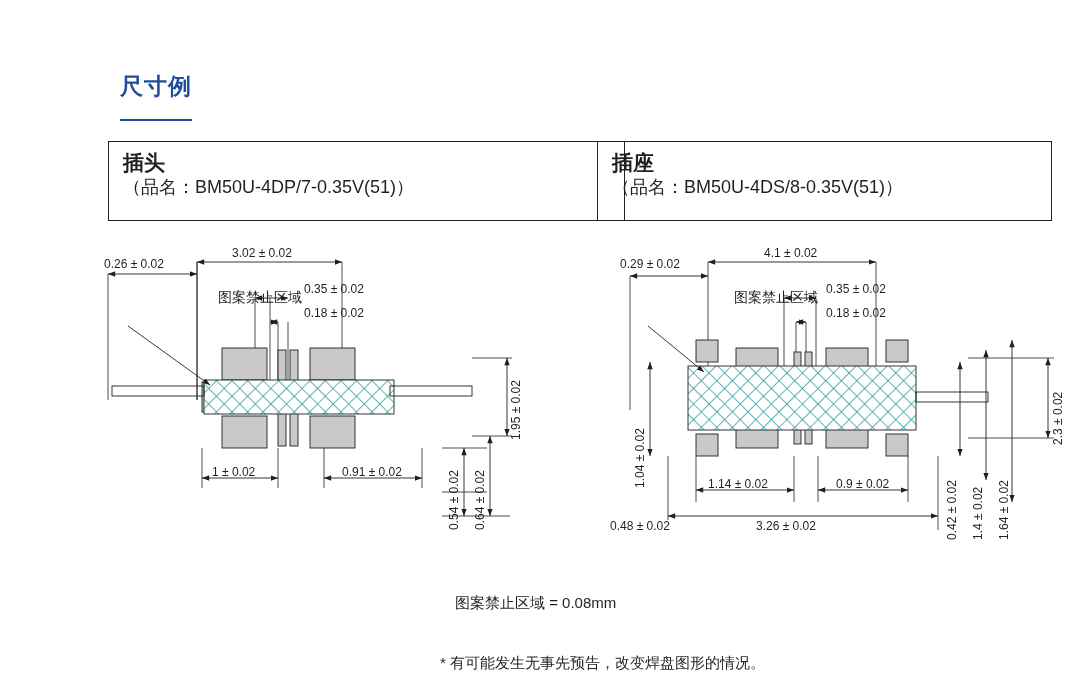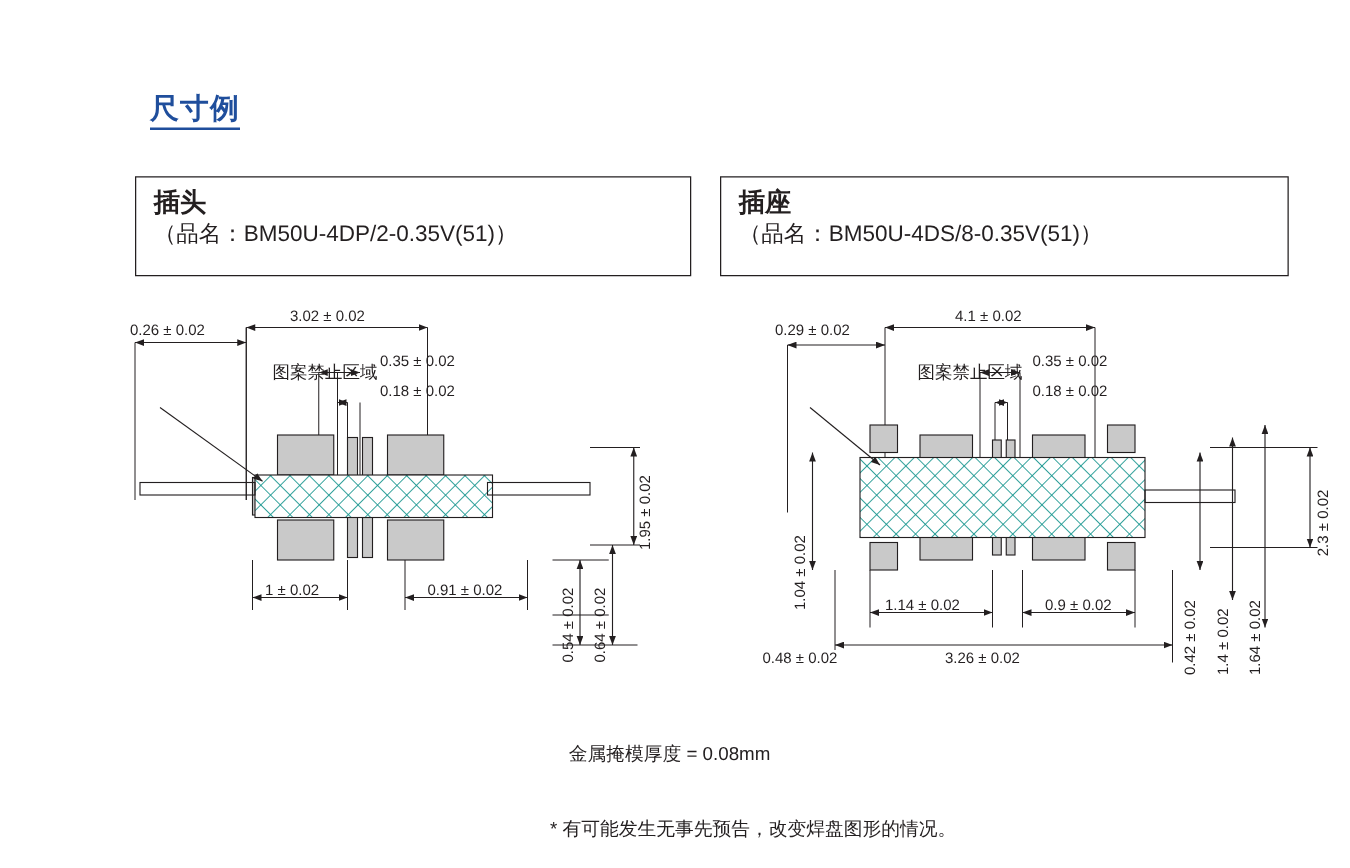--- a/index.html
+++ b/index.html
@@ -17,33 +17,33 @@
   }
   .page-title {
     position: absolute;
     left: 120px;
     top: 74px;
     font-size: 23px;
     font-weight: bold;
     color: #1f4e9c;
     letter-spacing: 1px;
     border-bottom: 2px solid #1f4e9c;
-    padding-bottom: 3px;
+    padding-bottom: 20px;
     line-height: 1.1;
   }
 
   
   .hdr-box {
     position: absolute;
     border: 1.6px solid #231f20;
     box-sizing: border-box;
     padding: 9px 14px 11px 14px;
   }
-  #hdr-plug  { left: 108px; top: 141px; width: 445px; height: 80px; }
-  #hdr-recep { left: 576px; top: 141px; width: 455px; height: 80px; }
+  #hdr-plug  { left: 108px; top: 141px; width: 517px; height: 80px; }
+  #hdr-recep { left: 597px; top: 141px; width: 455px; height: 80px; }
   .hdr-name {
     font-size: 21px;
     font-weight: bold;
     line-height: 1.15;
     margin-bottom: 2px;
   }
   .hdr-part {
     font-size: 18px;
     line-height: 1.2;
     white-space: nowrap;
@@ -67,21 +67,21 @@
   #note-thickness { left: 455px; top: 594px; }
   #note-star      { left: 440px; top: 630px; margin-top: 24px; }
 </style>
 </head>
 <body>
 
 <div class="page-title">尺寸例</div>
 
 <div class="hdr-box" id="hdr-plug">
   <div class="hdr-name">插头</div>
-  <div class="hdr-part">（品名：BM50U-4DP/2-0.35V(51)）</div>
+  <div class="hdr-part">（品名：BM50U-4DP/7-0.35V(51)）</div>
 </div>
 
 <div class="hdr-box" id="hdr-recep">
   <div class="hdr-name">插座</div>
   <div class="hdr-part">（品名：BM50U-4DS/8-0.35V(51)）</div>
 </div>
 
 <div class="drawing" id="drawing-plug">
 <svg width="470" height="320" viewBox="0 0 470 320" xmlns="http://www.w3.org/2000/svg">
   <defs>
@@ -269,14 +269,14 @@
     <text transform="translate(454,205) rotate(-90)">2.3 ± 0.02</text>
     <text transform="translate(36,248) rotate(-90)">1.04 ± 0.02</text>
     <text x="2" y="290">0.48 ± 0.02</text>
     <text transform="translate(348,300) rotate(-90)">0.42 ± 0.02</text>
     <text transform="translate(374,300) rotate(-90)">1.4 ± 0.02</text>
     <text transform="translate(400,300) rotate(-90)">1.64 ± 0.02</text>
   </g>
 </svg>
 </div>
 
-<div class="note" id="note-thickness">金属掩模厚度 = 0.08mm</div>
+<div class="note" id="note-thickness">图案禁止区域 = 0.08mm</div>
 <div class="note" id="note-star">* 有可能发生无事先预告，改变焊盘图形的情况。</div>
 
 </body></html>

